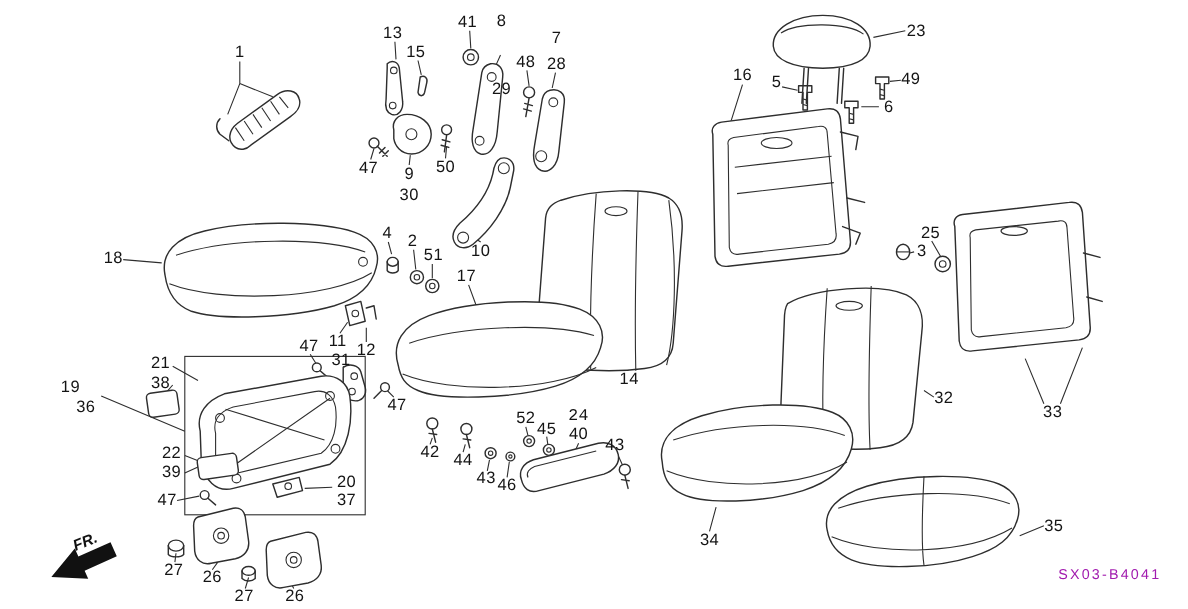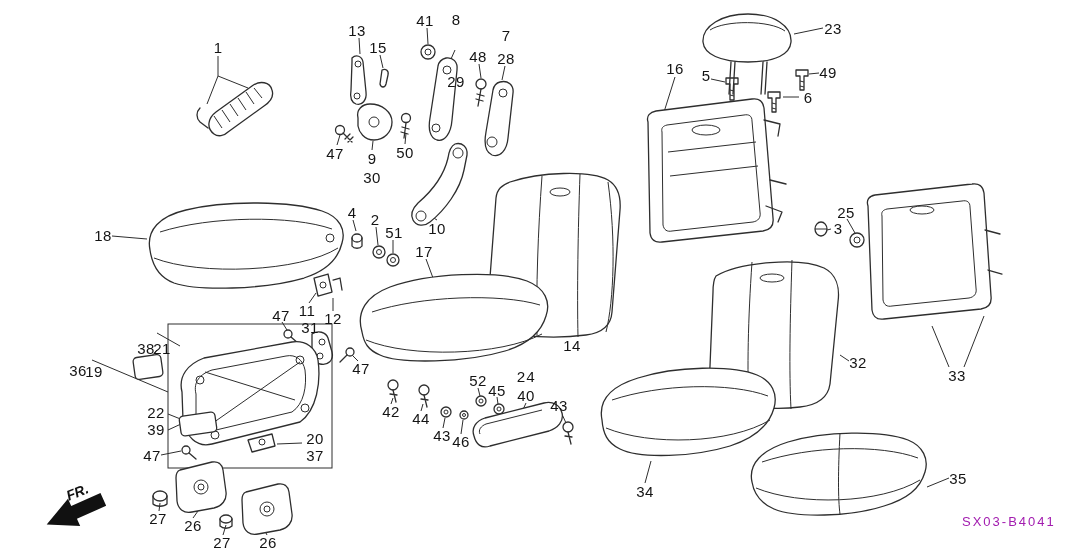--- a/index.html
+++ b/index.html
@@ -302,25 +302,25 @@
       <div class="callout" style="left: 394px; top: 232px;">51</div>
       <div class="callout" style="left: 437px; top: 228px;">10</div>
       <div class="callout" style="left: 424px; top: 251px;">17</div>
       <div class="callout" style="left: 103px; top: 235px;">18</div>
       <div class="callout" style="left: 846px; top: 212px;">25</div>
       <div class="callout" style="left: 838px; top: 228px;">3</div>
       <div class="callout" style="left: 572px; top: 345px;">14</div>
       <div class="callout" style="left: 307px; top: 310px;">11</div>
       <div class="callout" style="left: 333px; top: 318px;">12</div>
       <div class="callout" style="left: 281px; top: 315px;">47</div>
-      <div class="callout" style="left: 146px; top: 348px; margin-left: 16px;">21</div>
+      <div class="callout" style="left: 146px; top: 330px;">21</div>
       <div class="callout" style="left: 146px; top: 348px;">38</div>
       <div class="callout" style="left: 310px; top: 327px;">31</div>
       <div class="callout" style="left: 361px; top: 368px;">47</div>
-      <div class="callout" style="left: 94px; top: 352px; margin-top: 19px;">19</div>
+      <div class="callout" style="left: 64px; top: 352px;">19</div>
       <div class="callout" style="left: 78px; top: 370px; text-align: center;">36</div>
       <div class="callout" style="left: 156px; top: 412px;">22</div>
       <div class="callout" style="left: 156px; top: 429px;">39</div>
       <div class="callout" style="left: 315px; top: 438px;">20</div>
       <div class="callout" style="left: 315px; top: 455px;">37</div>
       <div class="callout" style="left: 391px; top: 411px;">42</div>
       <div class="callout" style="left: 421px; top: 418px;">44</div>
       <div class="callout" style="left: 442px; top: 435px;">43</div>
       <div class="callout" style="left: 461px; top: 441px;">46</div>
       <div class="callout" style="left: 478px; top: 380px;">52</div>

